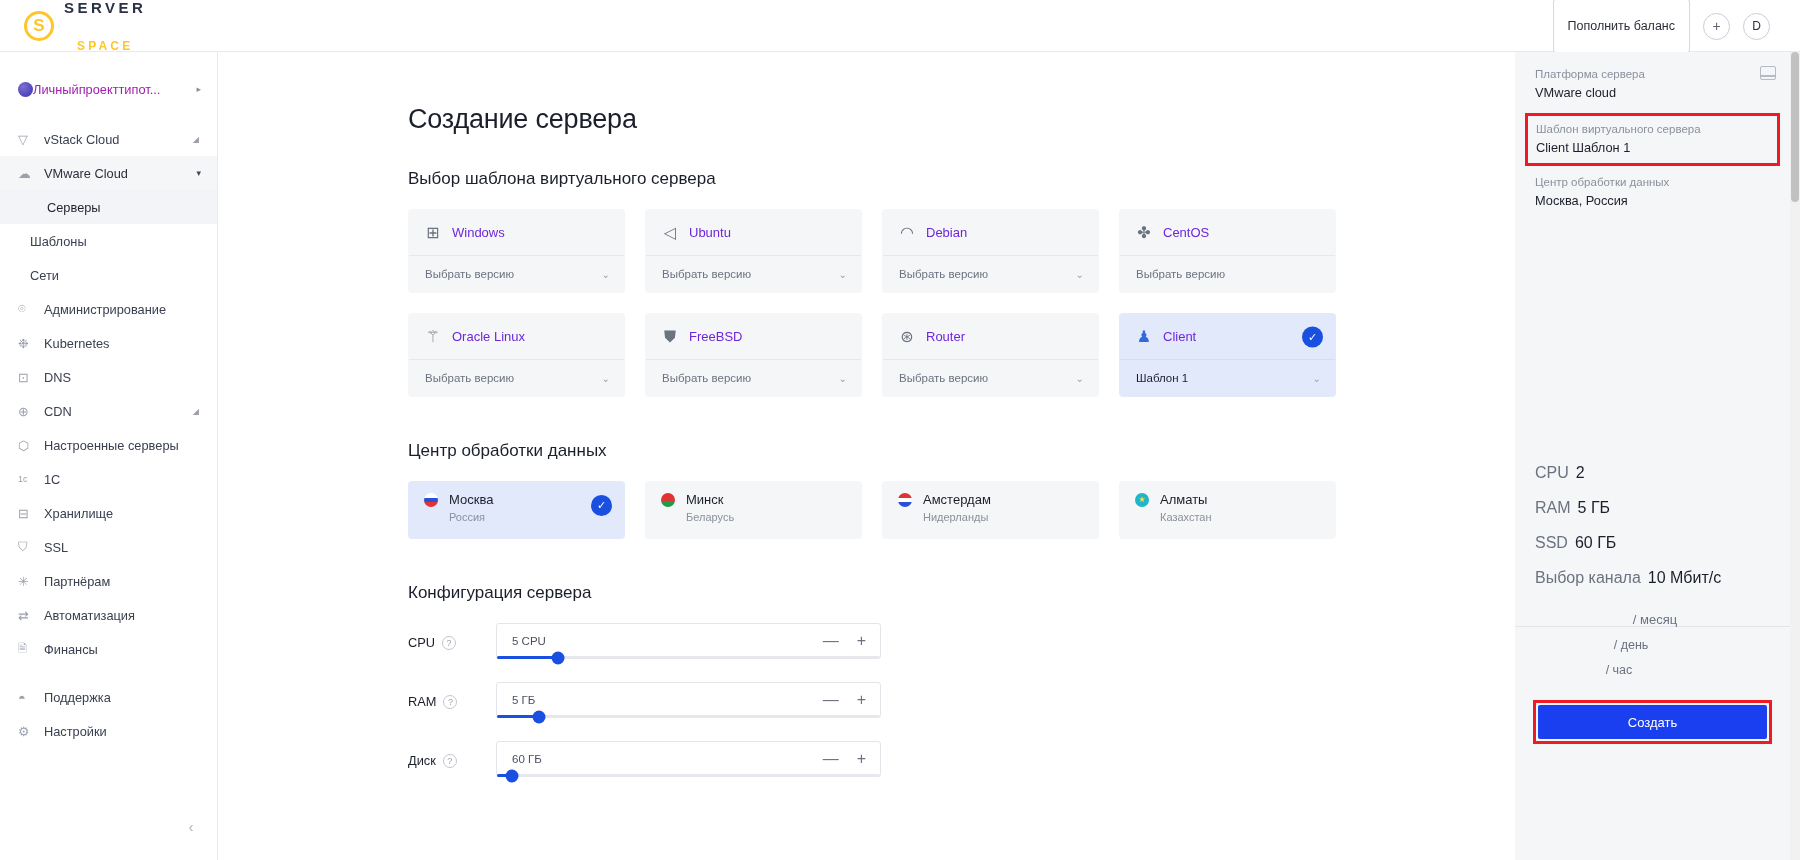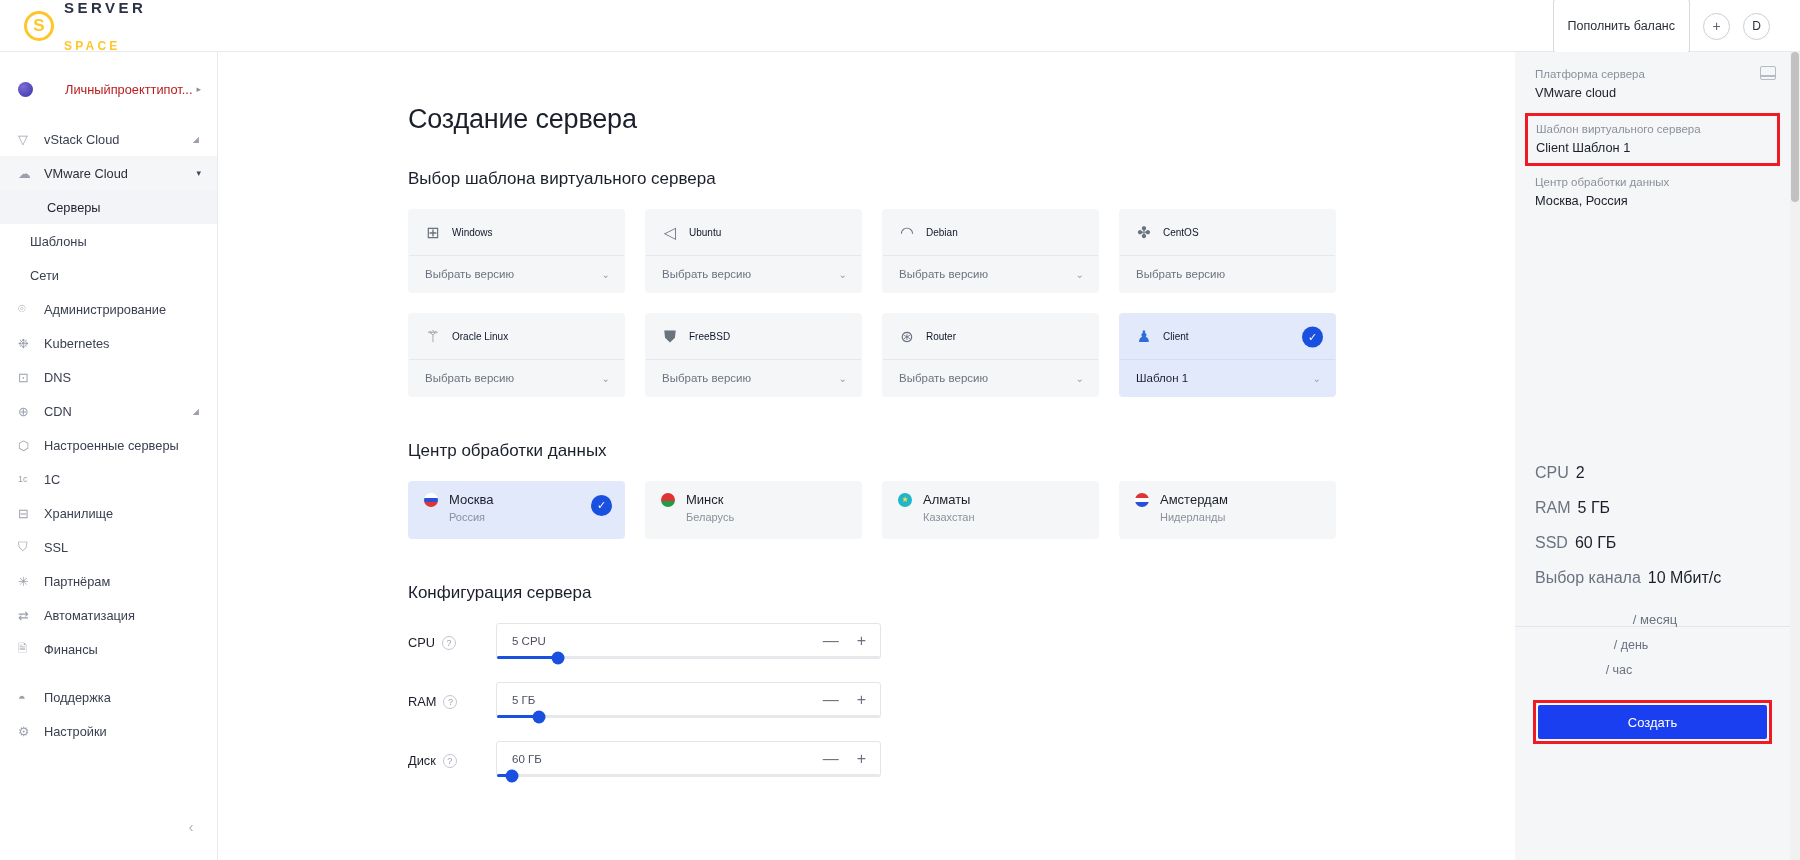--- a/index.html
+++ b/index.html
@@ -18,21 +18,21 @@
     background: #fff; border-bottom: 1px solid #e8eaee;
     display: flex; align-items: center;
   }
   .logo-wrap { display: flex; align-items: center; margin-left: 24px; gap: 10px; }
   .logo-mark {
     width: 30px; height: 30px; border-radius: 50%;
     border: 3px solid #ffc629; position: relative;
     display: flex; align-items: center; justify-content: center;
   }
   .logo-mark span { font-size: 17px; font-weight: bold; color: #ffc629; line-height: 1; }
-  .logo-text { display: flex; flex-direction: column; gap: 2px; }
+  .logo-text { display: flex; flex-direction: column; gap: 2px; align-items: center; }
   .logo-text .l1 { font-size: 15px; font-weight: bold; letter-spacing: 3.5px; color: #2b3245; }
   .logo-text .l2 { font-size: 12px; font-weight: bold; letter-spacing: 3.2px; color: #ffc629; margin-top: 21px; }
 
   .topbar-right {
     position: absolute; right: 30px; top: 0; height: 52px;
     display: flex; align-items: center; gap: 13px;
   }
   .btn-balance {
     border: 1px solid #d4d8df; background: #fff; border-radius: 3px;
     font-size: 12.5px; color: #2b2f3a; padding: 19px 14px; cursor: pointer;
@@ -53,22 +53,22 @@
   .proj-row {
     display: flex; align-items: center; height: 42px; padding: 0 16px 0 18px;
     margin-top: 16px; cursor: pointer;
   }
   .proj-dot {
     width: 15px; height: 15px; border-radius: 50%;
     background: radial-gradient(circle at 35% 32%, #7a6fd6 0%, #4b3fb5 75%);
     flex: none;
   }
   .proj-name {
-    margin-left: 12px; font-size: 12.8px; color: #b91c1c;
-    white-space: nowrap; overflow: hidden; text-overflow: ellipsis; flex: 1; text-align: right;
+    font-size: 12.8px; color: #a21caf;
+    white-space: nowrap; overflow: hidden; text-overflow: ellipsis; flex: 1;
   }
   .proj-arrow { font-size: 9px; color: #8a909c; margin-left: 4px; }
 
   .nav { margin-top: 12px; }
   .nav-item {
     display: flex; align-items: center; height: 34px; padding-left: 18px;
     cursor: pointer; font-size: 12.8px; color: #3a4050; position: relative;
   }
   .nav-item .ic {
     width: 18px; flex: none; display: flex; align-items: center;
@@ -115,21 +115,21 @@
   .tpl-card.selected { background: #e2e9fb; }
   .tpl-head {
     height: 45px; display: flex; align-items: center; padding: 0 16px;
     position: relative;
   }
   .tpl-head .os-ic {
     width: 16px; height: 16px; flex: none; display: flex;
     align-items: center; justify-content: center; color: #6b7280;
   }
   .tpl-card.selected .tpl-head .os-ic { color: #2f6bdd; }
-  .tpl-name { margin-left: 11px; font-size: 10px; color: #0f172a; }
+  .tpl-name { margin-left: 11px; font-size: 13px; color: #6d28d9; }
   .check-badge {
     position: absolute; right: 12px; top: 50%; transform: translateY(-50%);
     width: 21px; height: 21px; border-radius: 50%; background: #1a50e0;
     display: flex; align-items: center; justify-content: center;
     color: #fff; font-size: 11px;
   }
   .tpl-sel {
     height: 37px; display: flex; align-items: center; padding: 0 16px;
     border-top: 1px solid #e6e8ec; font-size: 11.5px; color: #6b7280;
     position: relative;
@@ -475,32 +475,32 @@
         <div class="dc-card">
           <div class="dc-top">
             <div class="flag flag-by"></div>
             <div class="dc-city">Минск</div>
           </div>
           <div class="dc-country">Беларусь</div>
         </div>
 
         <div class="dc-card">
           <div class="dc-top">
+            <div class="flag flag-nl"></div>
+            <div class="dc-city">Амстердам</div>
+          </div>
+          <div class="dc-country">Нидерланды</div>
+        </div>
+
+        <div class="dc-card">
+          <div class="dc-top">
             <div class="flag flag-kz"></div>
             <div class="dc-city">Алматы</div>
           </div>
           <div class="dc-country">Казахстан</div>
-        </div>
-
-        <div class="dc-card">
-          <div class="dc-top">
-            <div class="flag flag-nl"></div>
-            <div class="dc-city">Амстердам</div>
-          </div>
-          <div class="dc-country">Нидерланды</div>
         </div>
       </div>
 
       <h2 class="sec-title tight">Конфигурация сервера</h2>
 
       <div>
         <div class="cfg-row">
           <div class="cfg-label">
             <span>CPU</span>
             <span class="q-mark">?</span>

